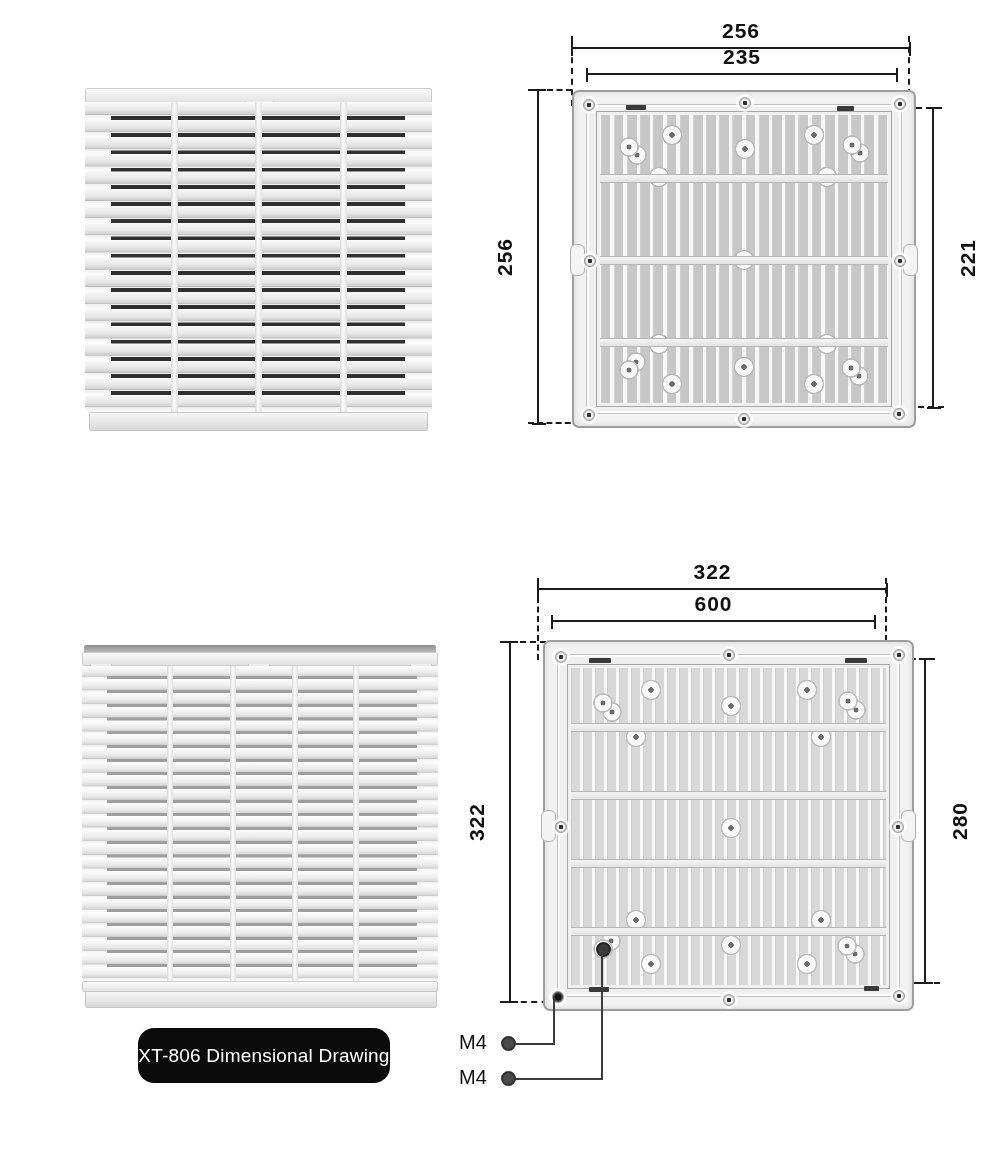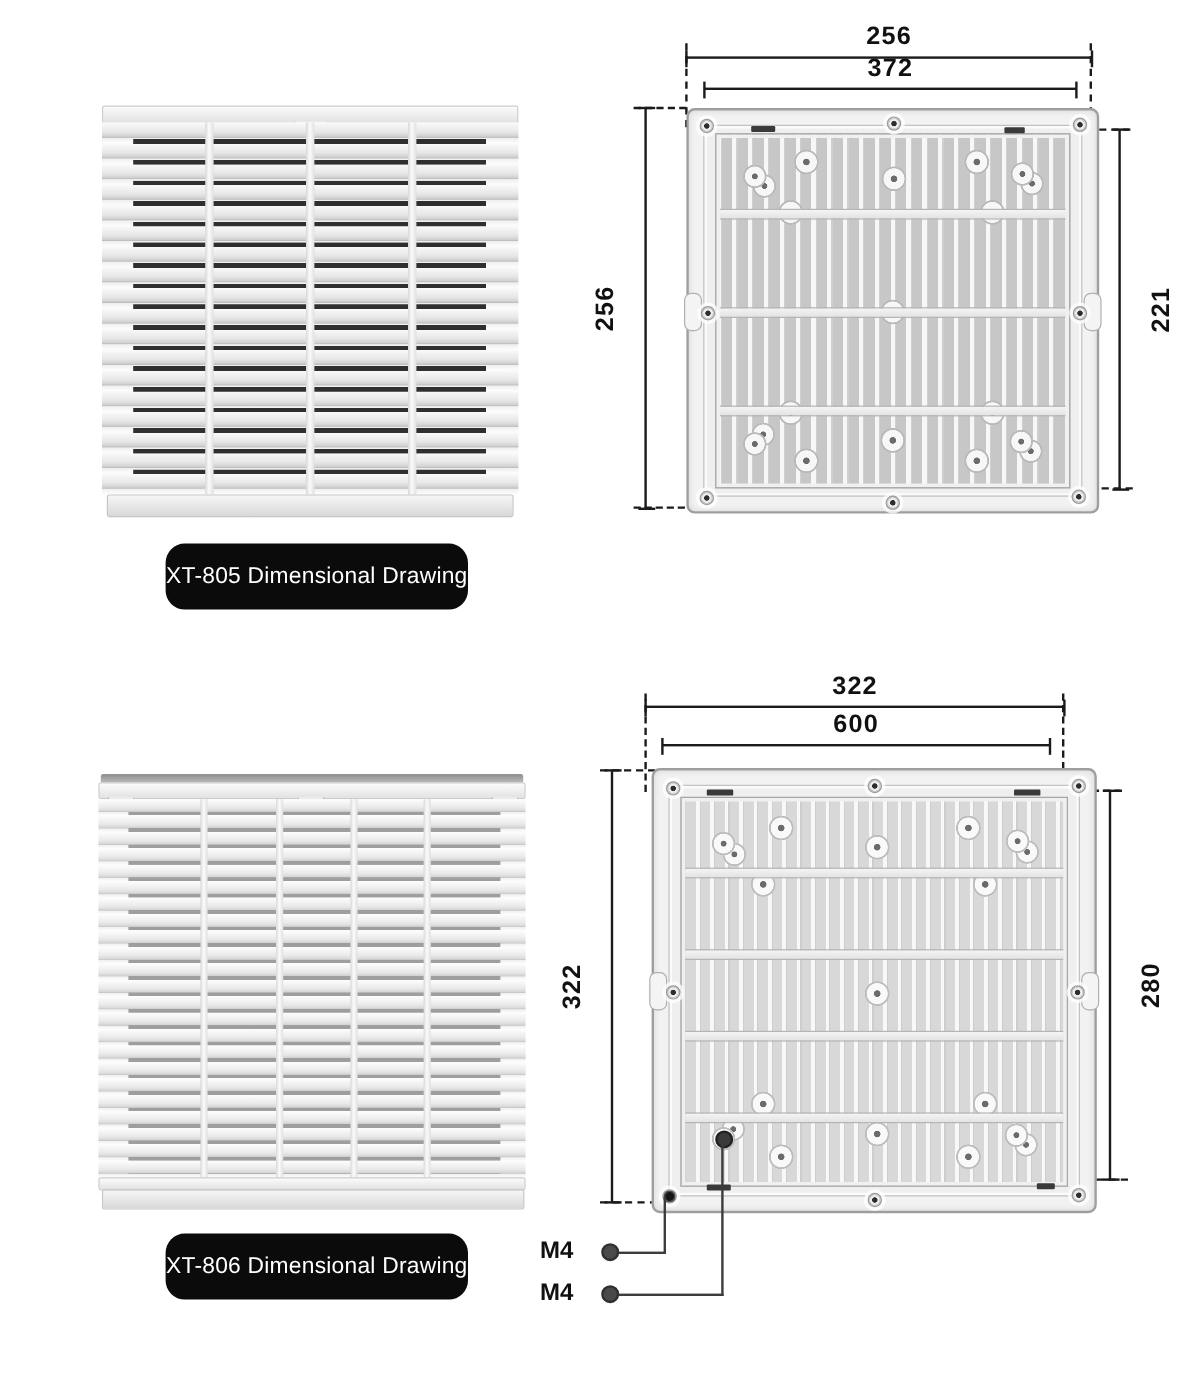--- a/index.html
+++ b/index.html
@@ -91,21 +91,21 @@
   .louvers806{background:repeating-linear-gradient(180deg,#fdfdfd 0px,#f5f5f5 3px,#e9e9e9 7px,#d9d9d9 9.5px,#c9c9c9 10.4px,#f0f0f0 11px,#fdfdfd 13.7px);}
   .gaps806{background:repeating-linear-gradient(180deg,rgba(0,0,0,0) 0 9.3px,#9e9e9e 9.5px 12.3px,rgba(0,0,0,0) 12.5px 13.7px);}
   .mullion{position:absolute;top:0;bottom:0;width:7px;background:linear-gradient(90deg,#d8d8d8,#fbfbfb 45%,#e0e0e0);}
   .mullion.thin{width:6px;}
   .base-strip{position:absolute;background:linear-gradient(#f6f6f6,#d9d9d9);border:1px solid #c6c6c6;border-radius:2px;}
   .topbar806{position:absolute;background:linear-gradient(#8f8f8f,#b7b7b7);border-radius:2px 2px 0 0;}
 
   
   .caption{position:absolute;width:252px;height:55px;background:#0b0b0b;border-radius:16px;
            display:flex;align-items:center;justify-content:center;color:#ffffff;font-size:19px;letter-spacing:.2px;}
-  .m4-label{position:absolute;width:46px;text-align:left;font-size:20px;font-weight:bold;color:#111;}
+  .m4-label{position:absolute;width:46px;text-align:center;font-size:20px;font-weight:normal;color:#111;}
   .callout-dot{position:absolute;width:11px;height:11px;border-radius:50%;background:#4a4a4a;border:2px solid #303030;}
   .target-dot{position:absolute;width:11px;height:11px;border-radius:50%;background:#3a3a3a;border:2px solid #222;}
   .lead-v{position:absolute;width:0;border-left:2px solid #3c3c3c;}
   .lead-h{position:absolute;height:0;border-top:2px solid #3c3c3c;}
 </style>
 </head>
 <body>
 
 <div class="canvas">
 
@@ -118,21 +118,21 @@
       <div class="mullion" style="left:170px"></div>
       <div class="mullion" style="left:255px"></div>
     </div>
     <div class="base-strip" style="left:4px;top:324px;width:337px;height:17px"></div>
   </div>
 
   <div class="hdim" style="left:572px;top:47px;width:338px">
     <span class="dim-label">256</span>
   </div>
   <div class="hdim" style="left:587px;top:73px;width:310px">
-    <span class="dim-label">372</span>
+    <span class="dim-label">235</span>
   </div>
   <div class="dash-v" style="left:571px;top:36px;height:70px"></div>
   <div class="dash-v" style="left:908px;top:36px;height:70px"></div>
 
   <div class="vdim" style="left:537px;top:90px;height:334px">
     <span class="dim-label vlab-left">256</span>
   </div>
   <div class="dash-h" style="left:528px;top:89px;width:44px"></div>
   <div class="dash-h" style="left:528px;top:422px;width:52px"></div>
 
@@ -156,23 +156,20 @@
     <div class="screw" style="left:9px;top:7px"></div>
     <div class="screw" style="left:165px;top:5px"></div>
     <div class="screw" style="left:320px;top:6px"></div>
     <div class="screw" style="left:10px;top:163px"></div>
     <div class="screw" style="left:320px;top:163px"></div>
     <div class="screw" style="left:9px;top:317px"></div>
     <div class="screw" style="left:164px;top:321px"></div>
     <div class="screw" style="left:319px;top:316px"></div>
   </div>
 
-  <div class="caption" style="left:138px;top:453px">
-    <span>XT-805 Dimensional Drawing</span>
-  </div>
 
   <div class="photo" style="left:82px;top:645px;width:356px;height:362px">
     <div class="topbar806" style="left:2px;top:0;width:352px;height:7px"></div>
     <div class="cap-strip" style="left:0;top:7px;width:354px;height:12px"></div>
     <div class="cap-tab" style="left:8px;top:19px;width:20px;height:8px"></div>
     <div class="cap-tab" style="left:166px;top:19px;width:20px;height:8px"></div>
     <div class="cap-tab" style="left:328px;top:19px;width:20px;height:8px"></div>
     <div class="louvers louvers806" style="left:0;top:21px;width:356px;height:315px">
       <div class="gaps gaps806" style="left:25px;right:21px;top:1px;bottom:3px"></div>
       <div class="mullion thin" style="left:85px"></div>

